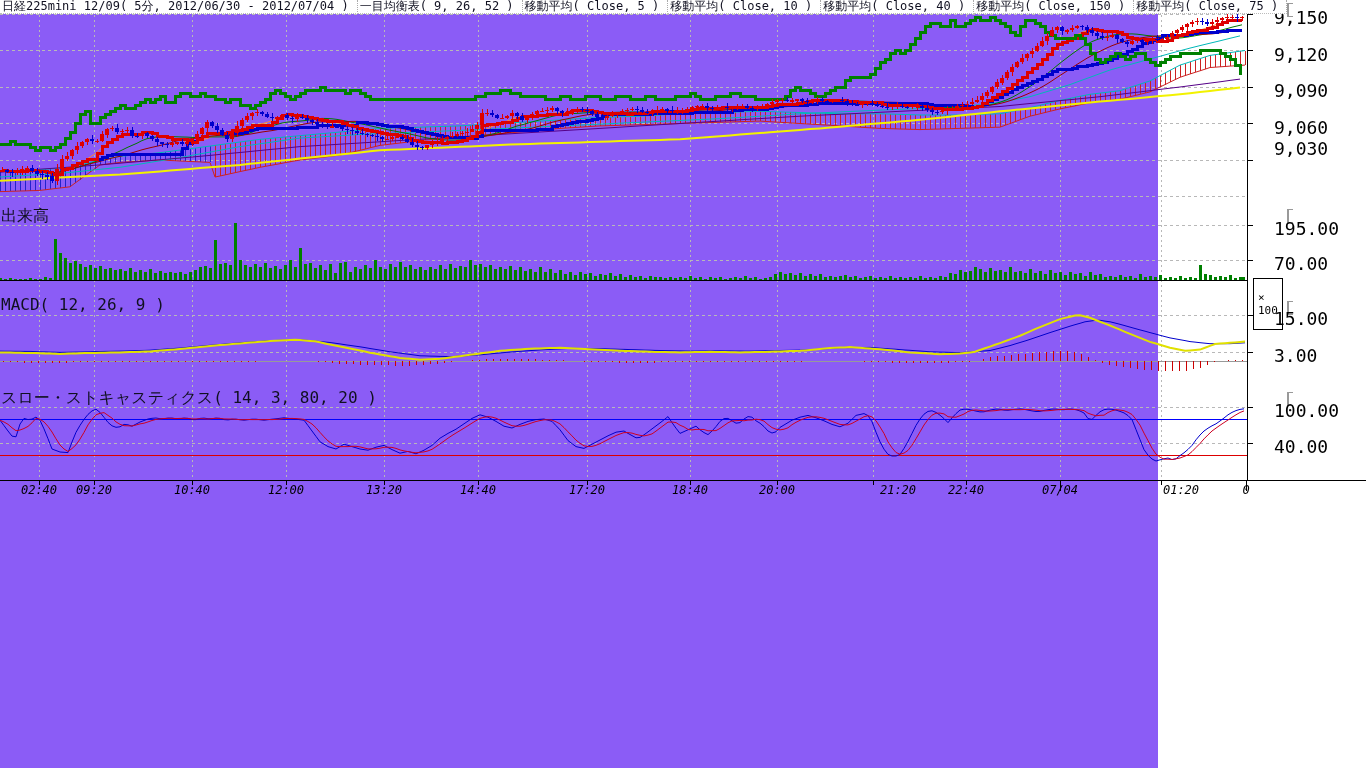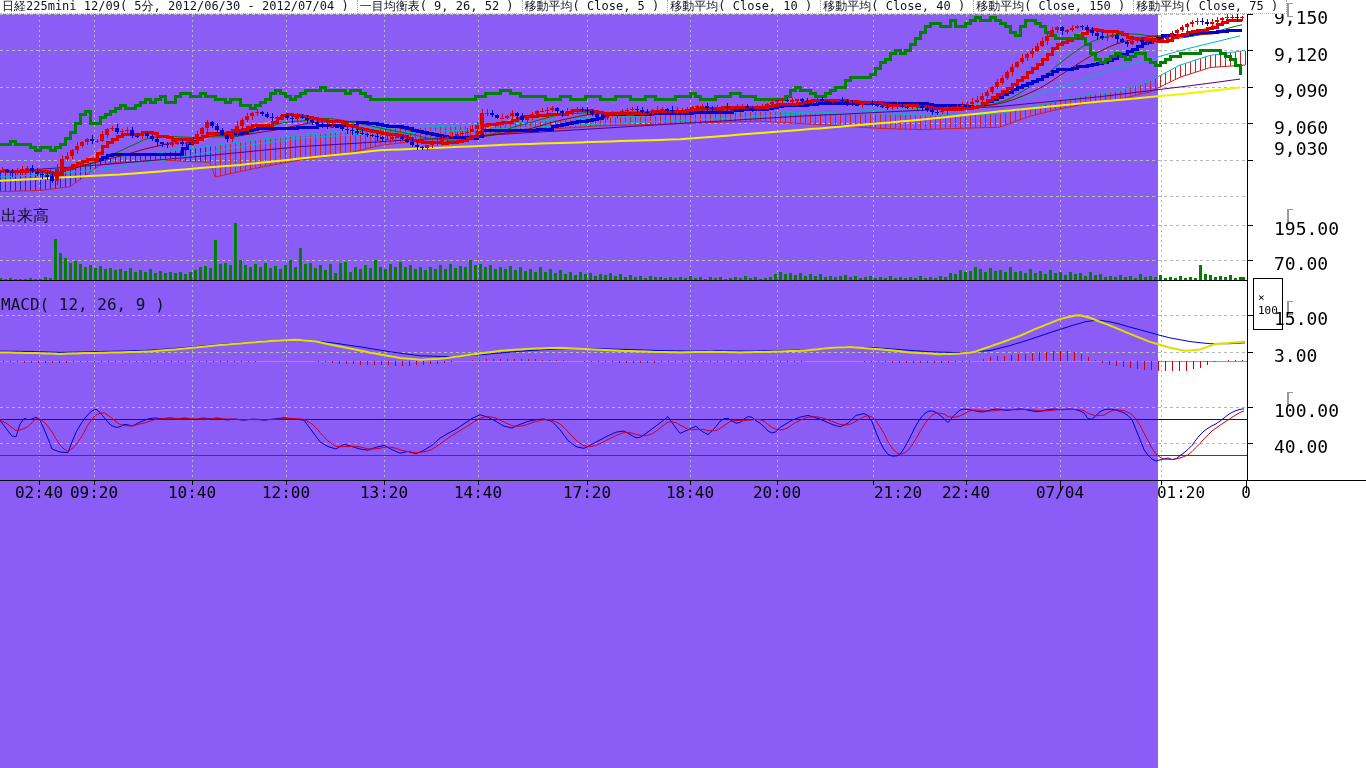--- a/index.html
+++ b/index.html
@@ -5,34 +5,35 @@
   html,body{margin:0;padding:0;background:#fff;width:1366px;height:768px;overflow:hidden;
     font-family:"DejaVu Sans Mono","Liberation Mono",monospace;}
   #stage{position:relative;width:1158px;height:768px;background:#8b5cf6;}
   #chart{position:absolute;left:0;top:0;z-index:1;}
   .legend{position:absolute;left:0;z-index:4;white-space:nowrap;font-size:12px;color:#101020;line-height:13px;}
   .lg{display:inline-block;background:#fff;padding:0 8px 0 2px;border-right:1px dotted #aaa;
       border-bottom:1px dotted #bbb;vertical-align:top;}
   .lg.wide{min-width:300px;} .lg.cell{min-width:133px;}
   .plabel{position:absolute;left:1px;z-index:3;font-size:16px;color:#101020;background:transparent;}
   .ylab{position:absolute;z-index:3;font-size:18px;color:#000;left:1253px;margin-left:21px;}
-  .tlab{position:absolute;z-index:3;font-size:16px;color:#000;top:483px;transform:translateX(-50%);}
+  .tlab{position:absolute;z-index:3;font-size:12px;color:#000;top:483px;transform:translateX(-50%);font-style:italic;}
   .multbox{position:absolute;left:1253px;top:278px;z-index:3;border:1px solid #000;background:#fff;
       font-size:11px;padding:12px 4px;color:#000;}
   .bracket{position:absolute;left:1287px;width:4px;height:12px;z-index:3;
       border-left:2px solid #999;border-top:1px solid #999;border-bottom:1px solid #999;}
 </style>
 </head>
 <body>
 <div id="stage">
 
 <div class="legend" id="legend-row1" style="top:0"><span class="lg wide">日経225mini 12/09( 5分, 2012/06/30 - 2012/07/04 )</span><span class="lg cell">一目均衡表( 9, 26, 52 )</span><span class="lg cell">移動平均( Close, 5 )</span><span class="lg cell">移動平均( Close, 10 )</span><span class="lg cell">移動平均( Close, 40 )</span><span class="lg cell">移動平均( Close, 150 )</span><span class="lg cell">移動平均( Close, 75 )</span></div>
 
 <div class="plabel" style="top:206px">出来高</div>
 <div class="plabel" style="top:295px">MACD( 12, 26, 9 )</div>
+<div class="plabel" style="top:388px">スロー・ストキャスティクス( 14, 3, 80, 20 )</div>
 
 <div class="multbox">× 100</div>
 
 <div class="bracket" style="top:3px"></div>
 <div class="bracket" style="top:209px"></div>
 <div class="bracket" style="top:301px"></div>
 <div class="bracket" style="top:392px"></div>
 
 <div id="ylabels">
       <div class="ylab" style="top: 7px;">9,150</div>

